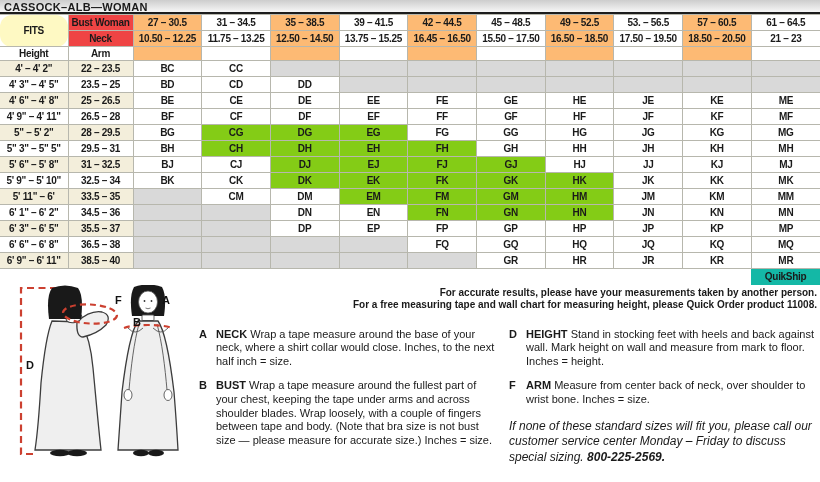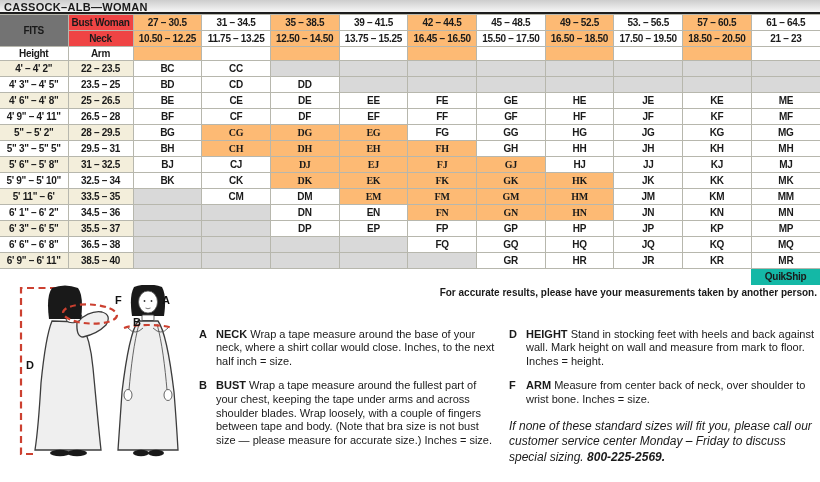--- a/index.html
+++ b/index.html
@@ -9,31 +9,31 @@
   .title-bar { height:14px; background:linear-gradient(#cdcdcd,#f7f7f7);
     border-bottom:2px solid #1c1c1c; font-weight:bold; font-size:11px;
     line-height:14px; padding-left:4px; letter-spacing:.3px; }
 
   table.size { border-collapse:collapse; table-layout:fixed; width:820px; }
   table.size td { border:1px solid #b7b7ad; font-size:10px; font-weight:bold;
     text-align:center; height:16px; padding:0; letter-spacing:-0.3px;
     white-space:nowrap; overflow:hidden; }
   table.size td:first-child { border-left:none; }
   table.size td:last-child  { border-right:none; }
-  td.fits { background:#737373; font-size:11px; letter-spacing:.3px; }
+  td.fits { background:#fef9c3; font-size:11px; letter-spacing:.3px;border-radius:12px; }
   td.rh   { text-align:right; padding-right:5px; background:#ef4444; }
   td.cream{ background:#fdba74; }
   tr.band td { height:14px; }
   td.hl-label  { text-align:left; padding-left:4px; background:#fff; }
   td.arm-label { background:#fff; }
   td.height { text-align:left; padding-left:4px; }
   td.height, td.arm { background:#fff; }
   td.height.cream, td.arm.cream { background:#f3eedb; }
   td.code { background:#fff; }
-  td.code.hl { background:#fdba74;font-family:Liberation Serif, serif; }
+  td.code.hl { background:#84cc16; }
   td.na { background:#d9d9d9; }
   tr.qsrow td { border:none; background:#fff; height:16px; }
   tr.qsrow td.qs { background:#14b8a6; }
 
   .bottom { position:relative; width:820px; height:193px; }
   .diagram { position:absolute; left:2px; top:0; }
 
   .intro { position:absolute; left:185px; top:2px; width:632px;
     text-align:right; font-weight:bold; font-size:10px; line-height:1.28; }
 
@@ -344,20 +344,21 @@
       <path d="M 122,43 C 132,39 160,39 170,43" fill="none" stroke="#cc4030" stroke-width="2.2" stroke-dasharray="6 4"></path>
       <ellipse cx="139" cy="168" rx="8" ry="3.2" fill="#191919"></ellipse>
       <ellipse cx="154" cy="168" rx="8" ry="3.2" fill="#191919"></ellipse>
     </g>
     <text class="lbl" x="160" y="19">A</text>
     <text class="lbl" x="131" y="41">B</text>
   </svg>
 
   <div class="intro">
     <div>For accurate results, please have your measurements taken by another person.</div>
+    <div>For a free measuring tape and wall chart for measuring height, please Quick Order product 11008.</div>
   </div>
 
   <div class="instr-col1">
     <div class="instr">
       <span class="letter">A</span>
       <p><b>NECK</b> <span>Wrap a tape measure around the base of your neck, where a shirt collar would close. Inches, to the next half inch = size.</span></p>
     </div>
     <div class="instr">
       <span class="letter">B</span>
       <p><b>BUST</b> <span>Wrap a tape measure around the fullest part of your chest, keeping the tape under arms and across shoulder blades. Wrap loosely, with a couple of fingers between tape and body. (Note that bra size is not bust size — please measure for accurate size.) Inches = size.</span></p>

